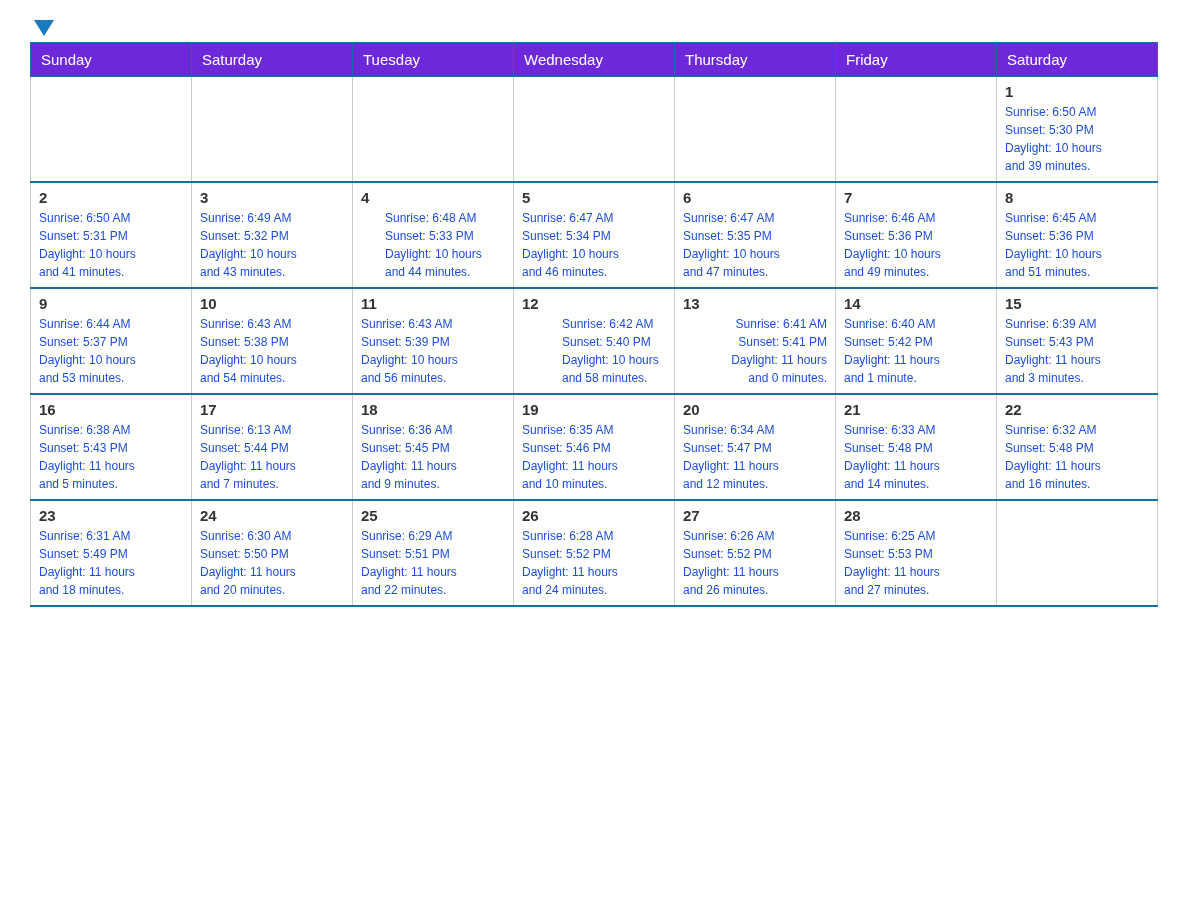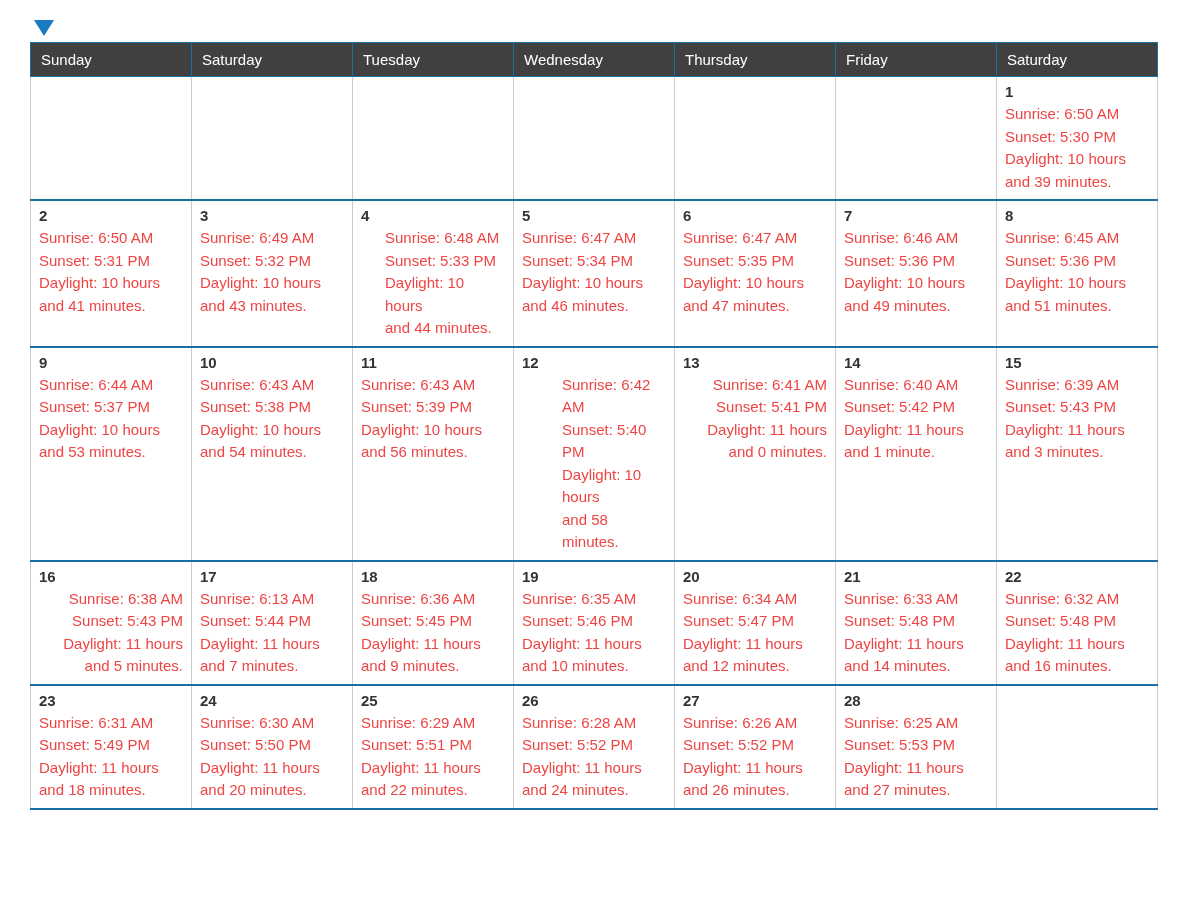--- a/index.html
+++ b/index.html
@@ -56,21 +56,21 @@
       font-size: 17px;
       color: #333;
       margin-top: 4px;
     }
     table {
       width: 100%;
       border-collapse: collapse;
       margin-top: 10px;
     }
     thead tr th {
-      background-color: #404040;
+      background-color: #6d28d9;
       color: #fff;
       padding: 8px 10px;
       font-size: 15px;
       font-weight: normal;
       text-align: left;
       border: 1px solid #1a6fa0;
     }
     tbody tr td {
       vertical-align: top;
       padding: 6px 8px;
@@ -81,22 +81,22 @@
       color: #333;
     }
     .day-number {
       font-size: 15px;
       font-weight: bold;
       color: #333;
       display: block;
       margin-bottom: 3px;
     }
     .day-info {
-      font-size: 15px;
-      color: #ef4444;
+      font-size: 12px;
+      color: #1d4ed8;
       line-height: 1.5;
     }
     tbody tr {
       border-bottom: 2px solid #1a6fa0;
     }
     td.empty {
       background: #fff;
     }
     tbody tr td:first-child {
       border-left: 1px solid #ccc;
@@ -246,21 +246,21 @@
           <span class="day-number">15</span>
           <div class="day-info" style="white-space: pre-line;">Sunrise: 6:39 AM
 Sunset: 5:43 PM
 Daylight: 11 hours
 and 3 minutes.</div>
         </td>
       </tr>
       <tr>
         <td>
           <span class="day-number">16</span>
-          <div class="day-info" style="white-space: pre-line; text-align: right;">Sunrise: 6:38 AM
+          <div class="day-info" style="white-space: pre-line;">Sunrise: 6:38 AM
 Sunset: 5:43 PM
 Daylight: 11 hours
 and 5 minutes.</div>
         </td>
         <td>
           <span class="day-number">17</span>
           <div class="day-info" style="white-space: pre-line;">Sunrise: 6:13 AM
 Sunset: 5:44 PM
 Daylight: 11 hours
 and 7 minutes.</div>

